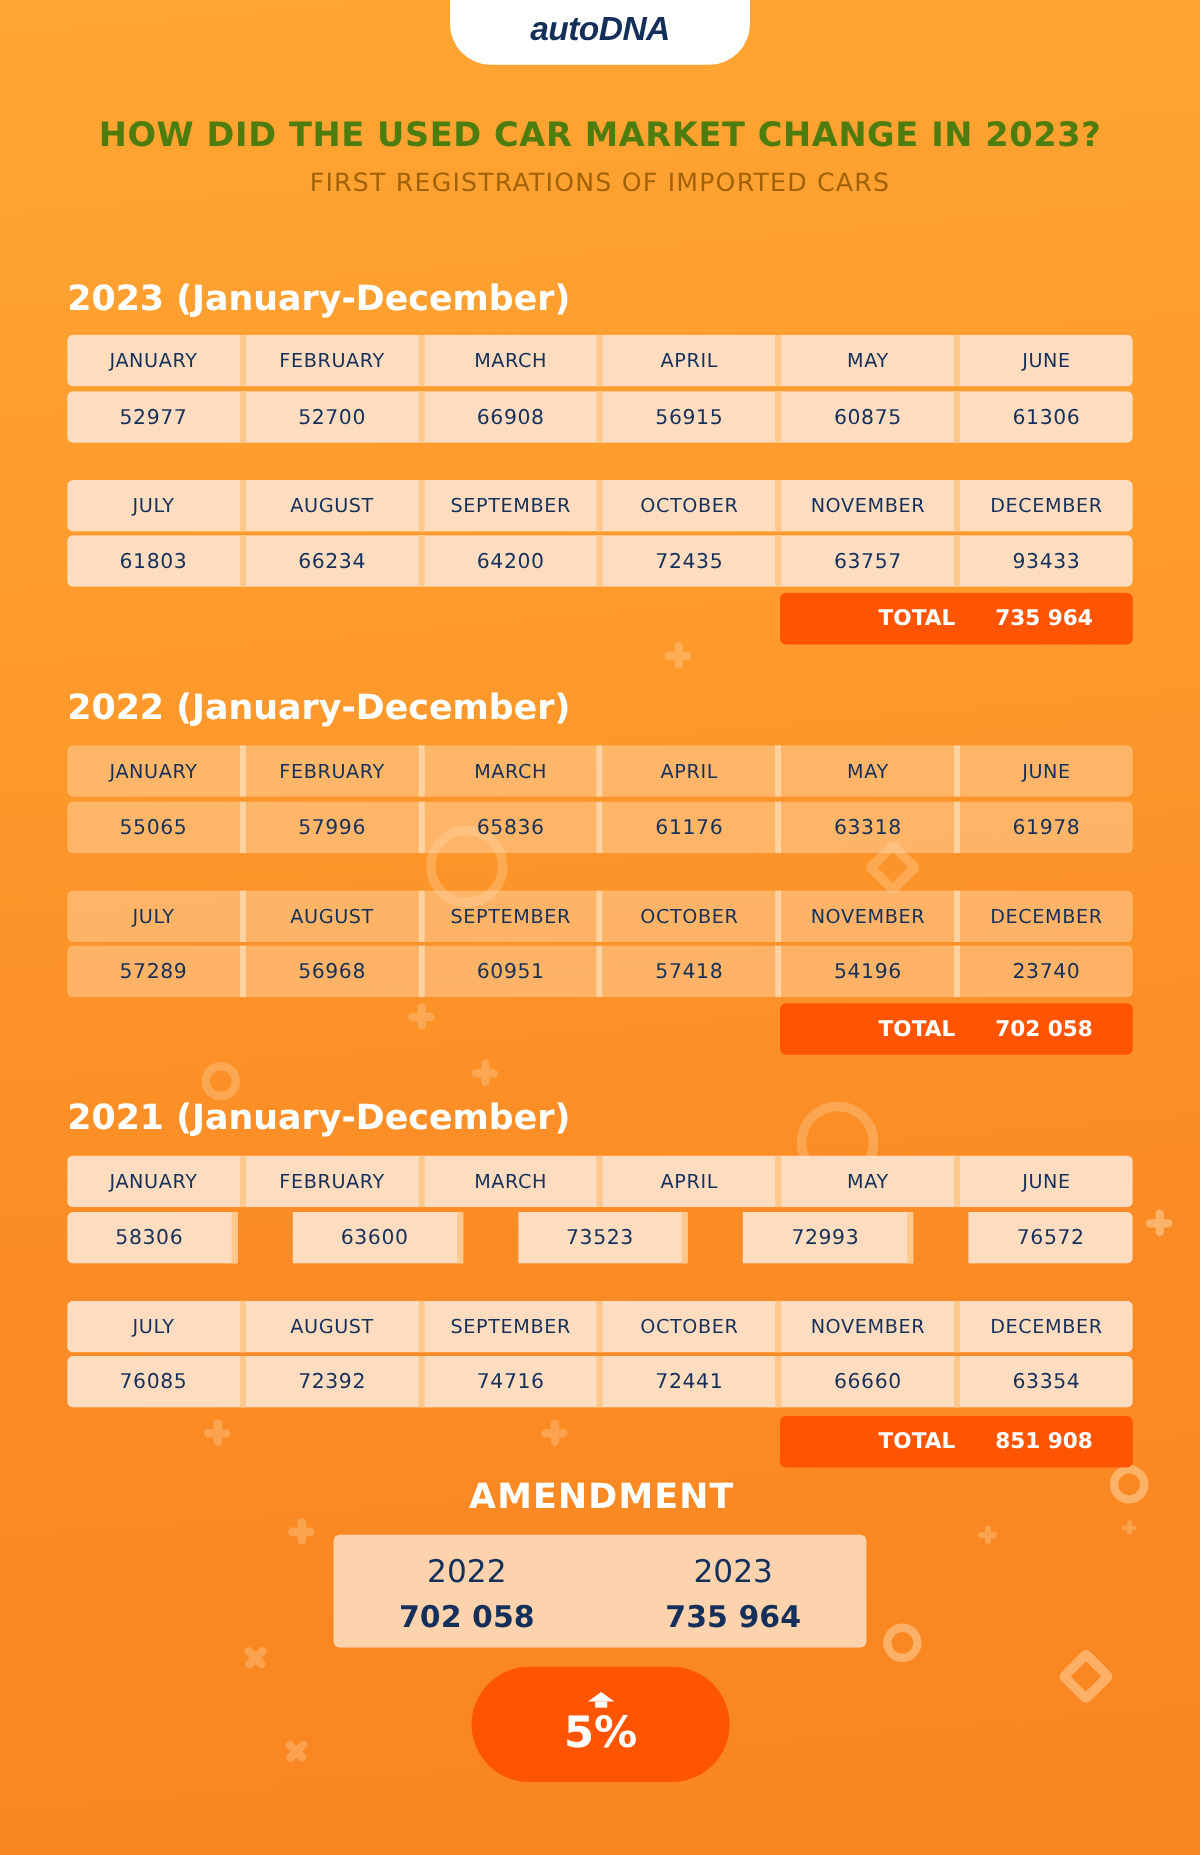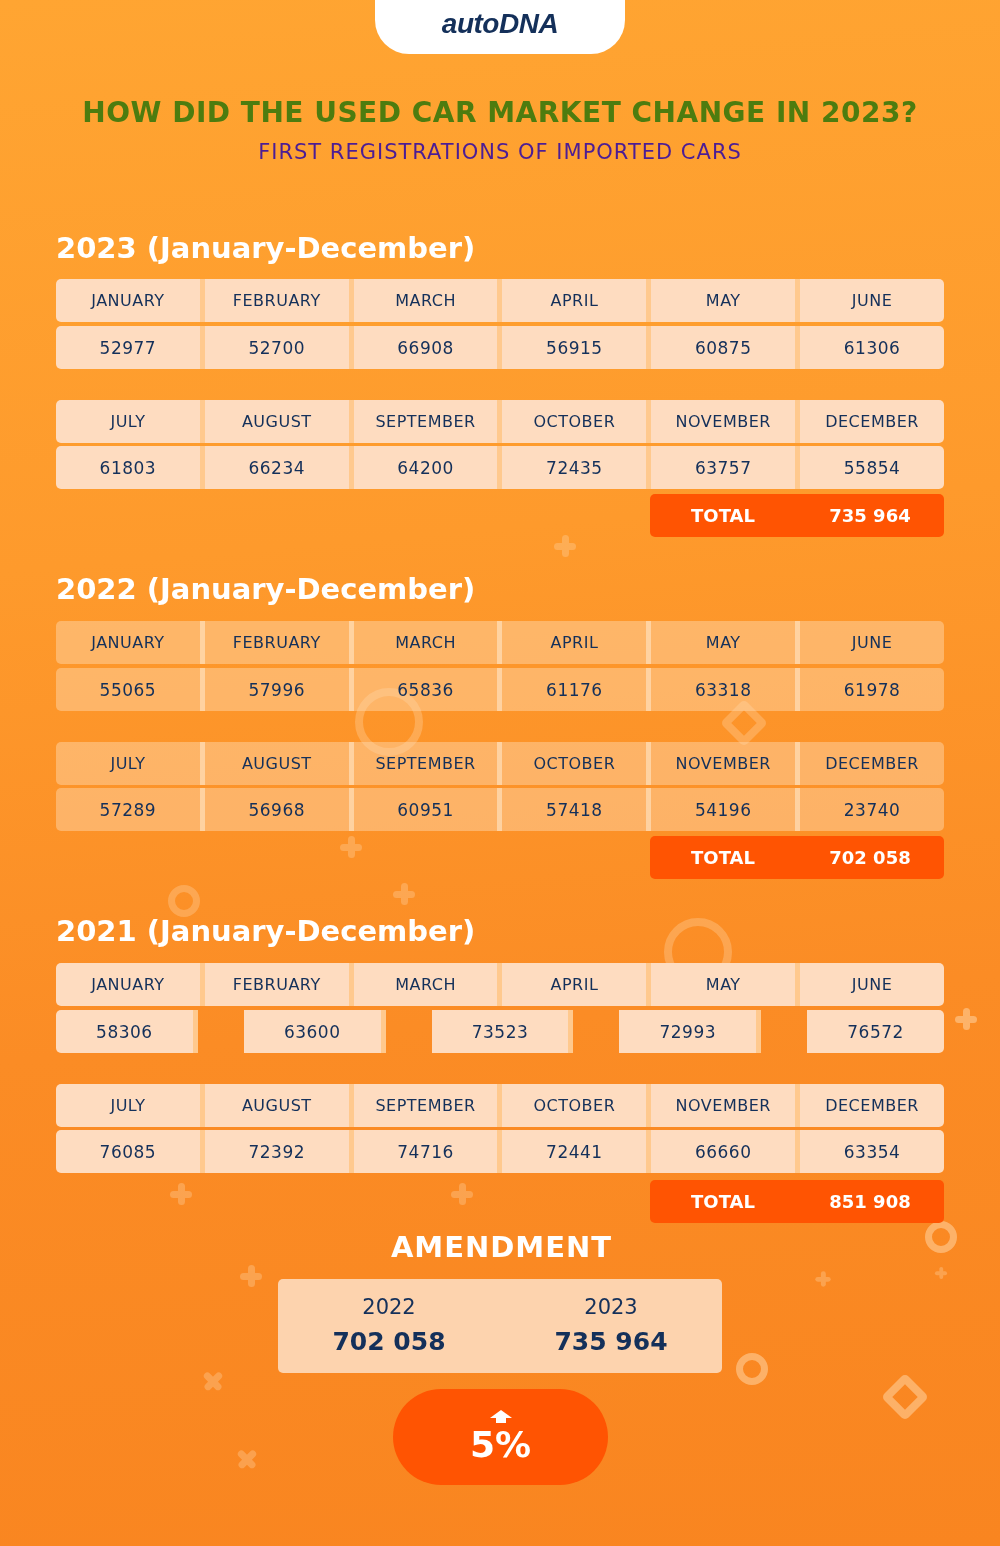--- a/index.html
+++ b/index.html
@@ -29,21 +29,21 @@
   .logo-text {
     font-family: "Liberation Sans", sans-serif; font-weight: bold; font-style: italic;
     font-size: 28px; color: #14305a; letter-spacing: -0.5px;
   }
   .title {
     position: absolute; top: 96px; left: 0; width: 1000px; text-align: center;
     color: #4d7c0f; font-weight: bold; font-size: 28px; letter-spacing: 0.5px;
   }
   .subtitle {
     position: absolute; top: 140px; left: 0; width: 1000px; text-align: center;
-    color: #4c1d95; font-size: 21px; letter-spacing: 1px;
+    color: #a16207; font-size: 21px; letter-spacing: 1px;
   }
   .section-title {
     position: absolute; left: 56px; color: #fff; font-weight: bold; font-size: 29px;
   }
   .row {
     position: absolute; left: 56px; width: 888px; height: 43px;
     display: flex; border-radius: 5px; overflow: hidden;
   }
   .cell {
     flex: 1; display: flex; align-items: center; justify-content: center;
@@ -51,33 +51,33 @@
     border-right: 5px solid #ffc98e;
   }
   .cell:last-child { border-right: none; }
   .row.translucent .cell { background: rgba(255, 220, 180, 0.45); border-right-color: rgba(255,230,200,0.6); }
   .row.val .cell { font-size: 17px; }
   .total {
     position: absolute; left: 650px; width: 294px; height: 43px;
     background: #ff5402; border-radius: 5px;
     display: flex; align-items: center; color: #fff; font-weight: bold; font-size: 18px;
   }
-  .total .lbl { width: 146px; text-align: center; }
+  .total .lbl { width: 146px; text-align: right; }
   .total .num { width: 148px; text-align: center; }
 
   .amend-title {
     position: absolute; top: 1230px; left: 0; width: 1003px; text-align: center;
     color: #fff; font-weight: bold; font-size: 29px; letter-spacing: 1px;
   }
   .amend-box {
     position: absolute; left: 278px; top: 1279px; width: 444px; height: 94px;
     background: #fdd3ae; border-radius: 5px; display: flex;
   }
   .amend-col { flex: 1; display: flex; flex-direction: column; align-items: center; padding-top: 16px; }
-  .amend-year { font-size: 21px; color: #14305a; }
+  .amend-year { font-size: 26px; color: #14305a; }
   .amend-val { font-size: 25px; font-weight: bold; color: #14305a; margin-top: 8px; }
   .pill {
     position: absolute; left: 393px; top: 1389px; width: 215px; height: 96px;
     background: #ff5402; border-radius: 48px;
     display: flex; flex-direction: column; align-items: center; justify-content: center;
   }
   .arrow-up {
     width: 0; height: 0; border-left: 11px solid transparent; border-right: 11px solid transparent;
     border-bottom: 8px solid #fff; position: relative; margin-bottom: 6px;
   }
@@ -138,21 +138,21 @@
   <div class="cell">OCTOBER</div>
   <div class="cell">NOVEMBER</div>
   <div class="cell">DECEMBER</div>
 </div>
 <div class="row val" style="top:446px;">
   <div class="cell">61803</div>
   <div class="cell">66234</div>
   <div class="cell">64200</div>
   <div class="cell">72435</div>
   <div class="cell">63757</div>
-  <div class="cell">55854</div>
+  <div class="cell">93433</div>
 </div>
 <div class="total" style="top:494px;">
   <span class="lbl">TOTAL</span>
   <span class="num">735 964</span>
 </div>
 
 <div class="section-title" style="top:572px;">2022 (January-December)</div>
 <div class="row translucent" style="top:621px;">
   <div class="cell">JANUARY</div>
   <div class="cell">FEBRUARY</div>

